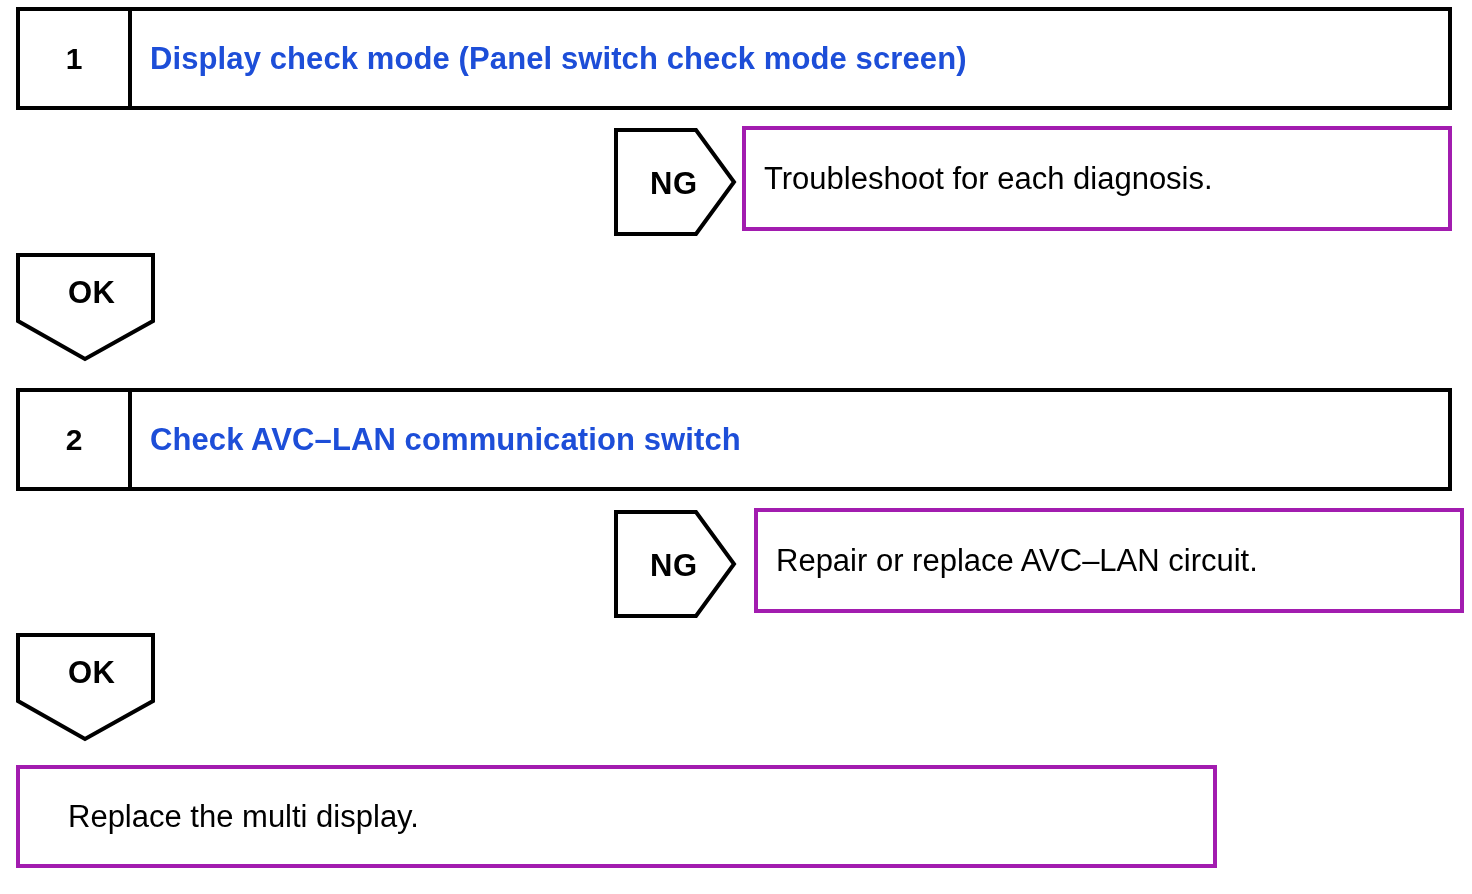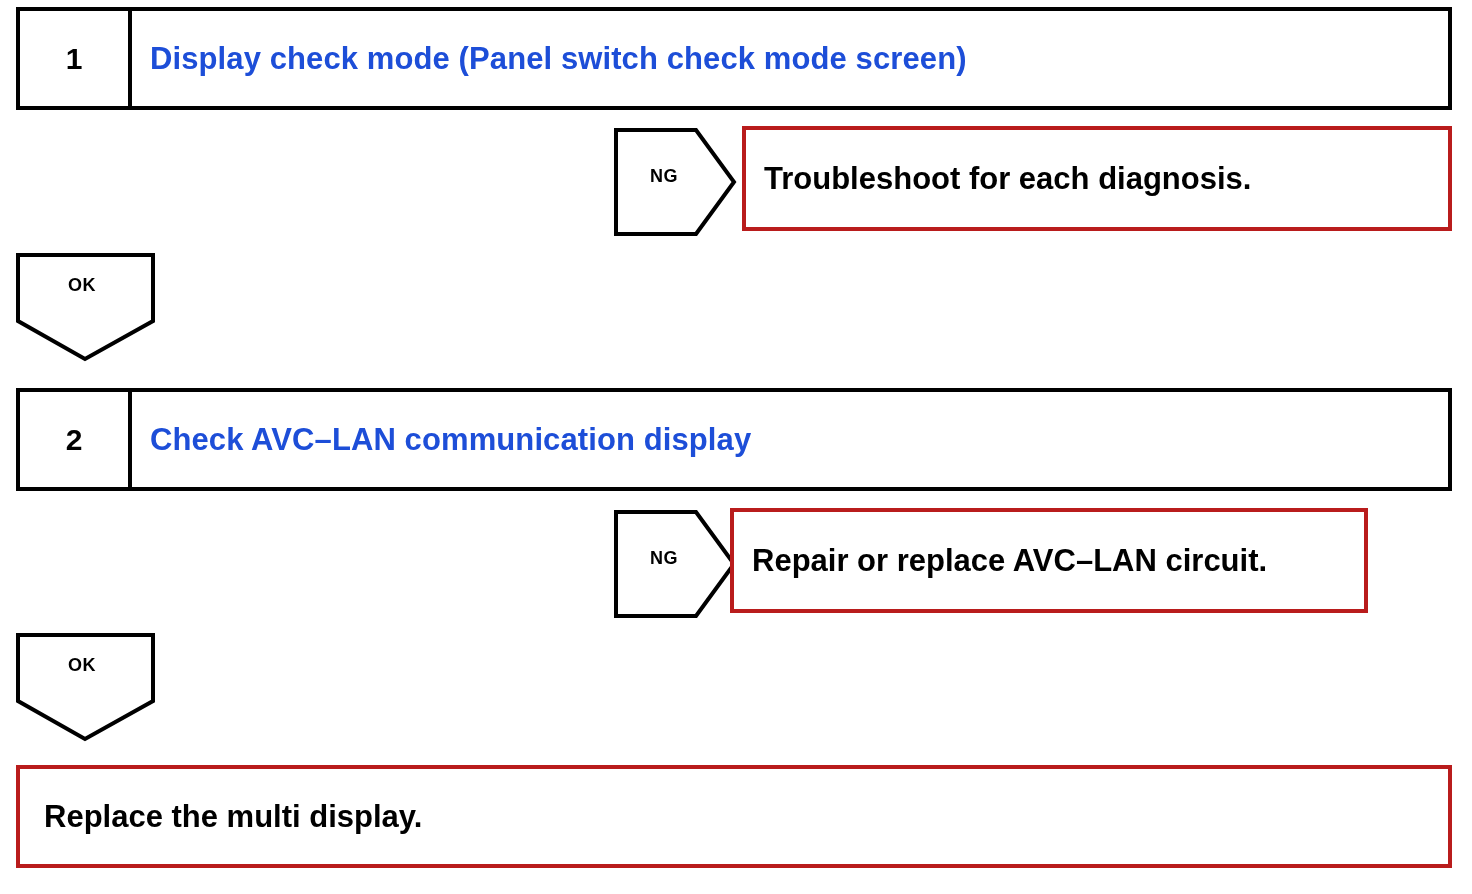--- a/index.html
+++ b/index.html
@@ -46,42 +46,42 @@
     font-weight: bold;
     color: #1d4ed8;
     letter-spacing: 0.1px;
     white-space: nowrap;
   }
 
   
   .plain-box {
     position: absolute;
     box-sizing: border-box;
-    border: 4px solid #b91c1c;
+    border: 4px solid #a21caf;
     background: #ffffff;
     display: flex;
     align-items: center;
     padding-left: 18px;
     font-size: 31px;
-    font-weight: bold;
+    font-weight: normal;
     color: #000000;
     white-space: nowrap;
   }
 
   
   .arrow {
     position: absolute;
   }
   .arrow svg {
     display: block;
     overflow: visible;
   }
   .arrow-label {
     position: absolute;
-    font-size: 18px;
+    font-size: 31px;
     font-weight: bold;
     color: #000000;
     letter-spacing: 0.5px;
     pointer-events: none;
   }
   .ng-label {
     left: 36px;
     top: 38px;
   }
   .ok-label {
@@ -110,34 +110,34 @@
 
   <div class="arrow" style="left:16px; top:253px; width:139px; height:108px;">
     <svg width="139" height="108" viewBox="0 0 139 108">
       <polygon points="2,2 137,2 137,68 69,106 2,68" fill="#ffffff" stroke="#000000" stroke-width="4" stroke-linejoin="miter"></polygon>
     </svg>
     <span class="arrow-label ok-label">OK</span>
   </div>
 
   <div class="step-box" style="left:16px; top:388px; width:1436px; height:103px;">
     <div class="step-num">2</div>
-    <div class="step-text">Check AVC–LAN communication display</div>
+    <div class="step-text">Check AVC–LAN communication switch</div>
   </div>
 
   <div class="arrow" style="left:614px; top:510px; width:122px; height:108px;">
     <svg width="122" height="108" viewBox="0 0 122 108">
       <polygon points="2,2 82,2 120,54 82,106 2,106" fill="#ffffff" stroke="#000000" stroke-width="4" stroke-linejoin="miter"></polygon>
     </svg>
     <span class="arrow-label ng-label">NG</span>
   </div>
 
-  <div class="plain-box" style="left:730px; top:508px; width:638px; height:105px;">Repair or replace AVC–LAN circuit.</div>
+  <div class="plain-box" style="left:754px; top:508px; width:710px; height:105px;">Repair or replace AVC–LAN circuit.</div>
 
   <div class="arrow" style="left:16px; top:633px; width:139px; height:108px;">
     <svg width="139" height="108" viewBox="0 0 139 108">
       <polygon points="2,2 137,2 137,68 69,106 2,68" fill="#ffffff" stroke="#000000" stroke-width="4" stroke-linejoin="miter"></polygon>
     </svg>
     <span class="arrow-label ok-label">OK</span>
   </div>
 
-  <div class="plain-box" style="left:16px; top:765px; width:1436px; height:103px; padding-left:24px;">Replace the multi display.</div>
+  <div class="plain-box" style="left:16px; top:765px; width:1201px; height:103px; padding-left:48px;">Replace the multi display.</div>
 
 </div>
 
 </body></html>

